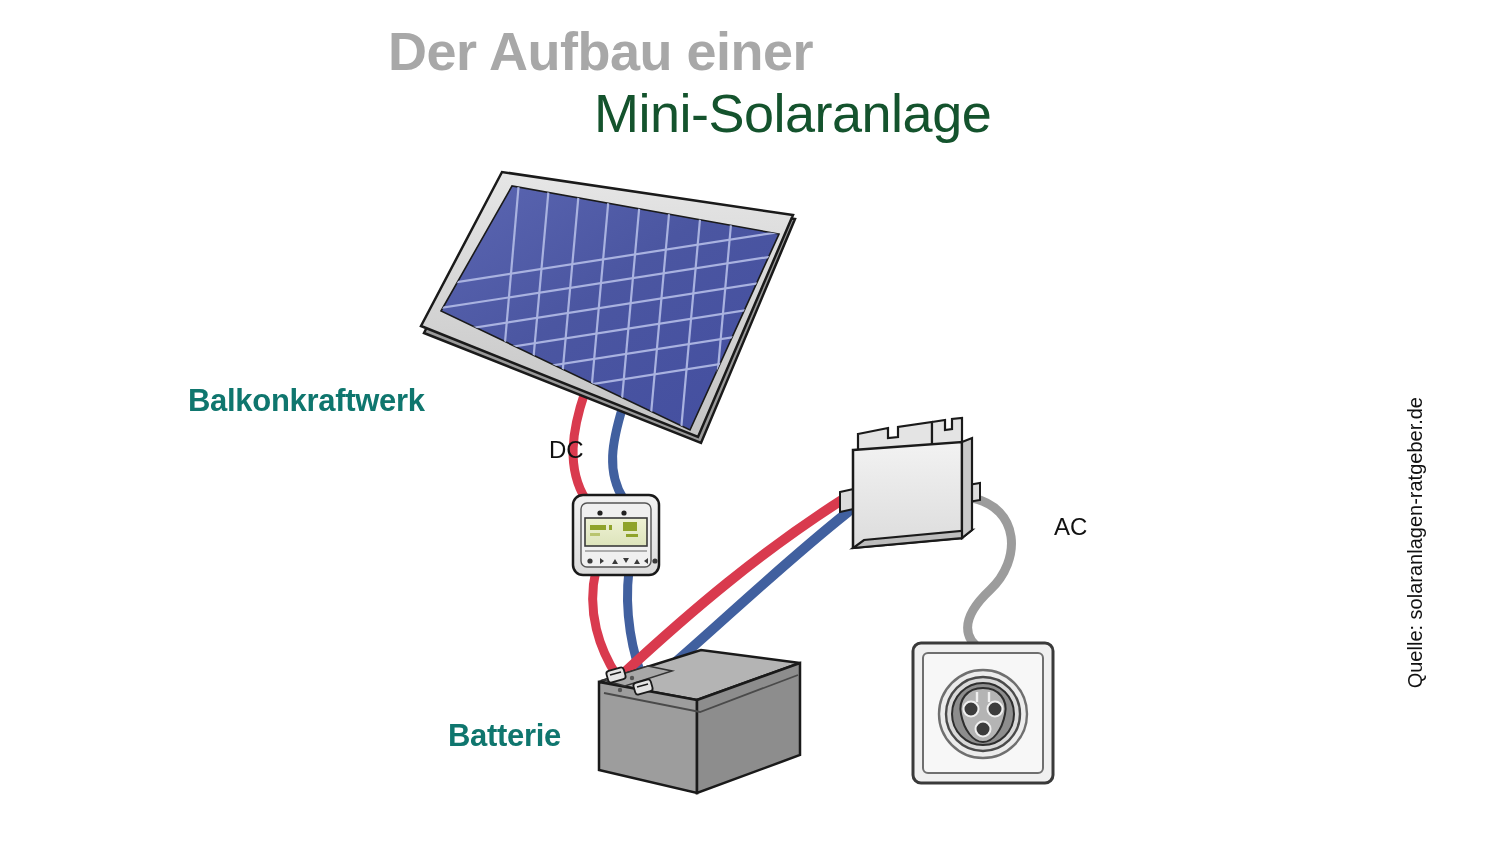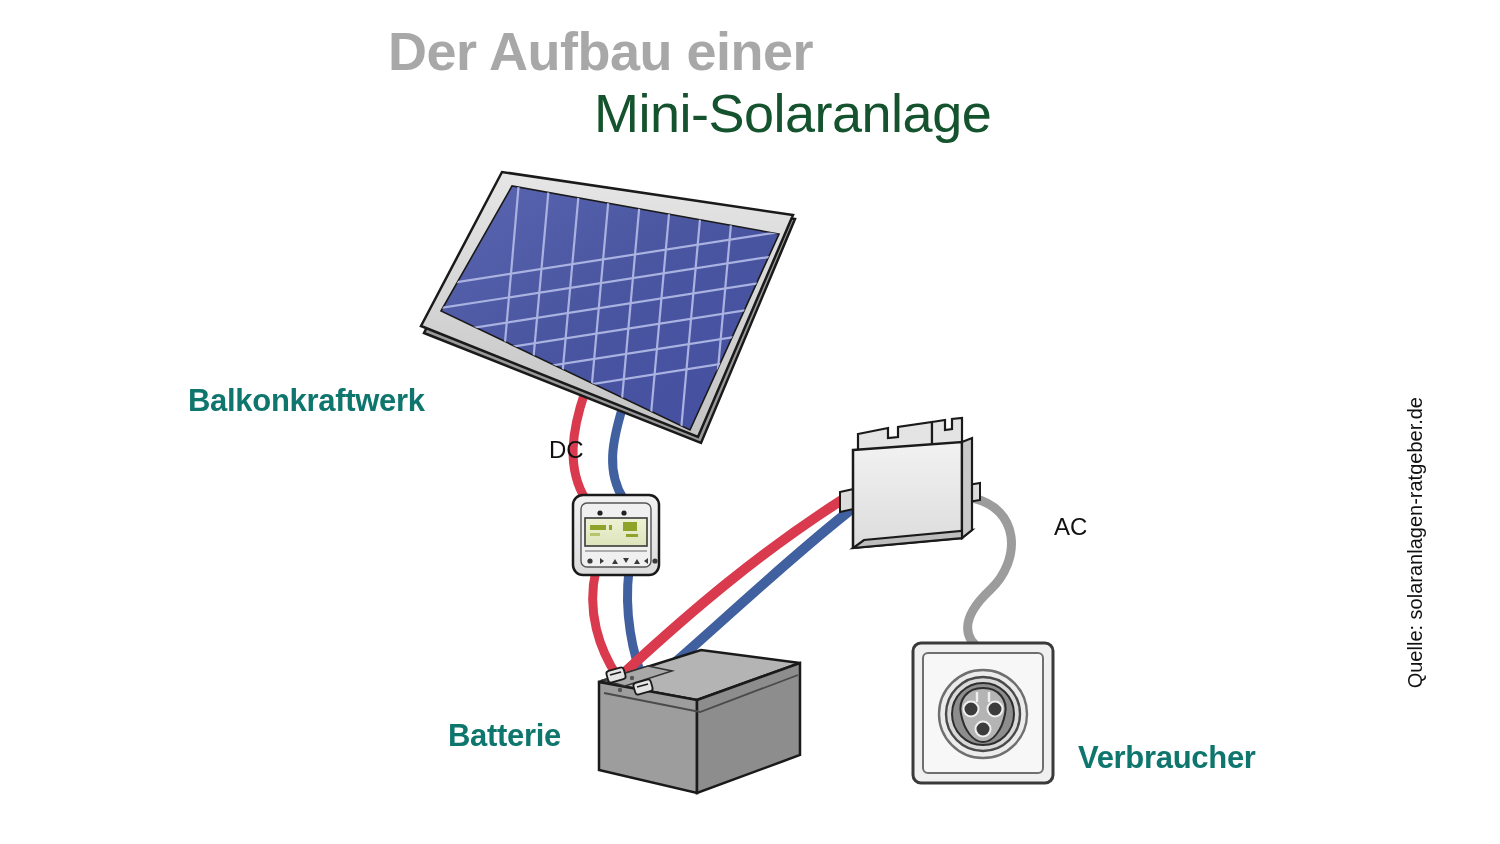--- a/index.html
+++ b/index.html
@@ -227,20 +227,19 @@
       <circle cx="983" cy="729" r="7.5" fill="#3c3c3c" stroke="#f0f0f0" stroke-width="2"></circle>
       <path d="M 977,692 L 977,702 M 989,692 L 989,702" stroke="#f0f0f0" stroke-width="2.4" fill="none"></path>
     </g>
   </svg>
 
   <div class="txt" id="title-line1">Der Aufbau einer</div>
   <div class="txt" id="title-line2">Mini-Solaranlage</div>
 
   <div class="txt lbl" id="label-balkonkraftwerk">Balkonkraftwerk</div>
   <div class="txt lbl" id="label-batterie">Batterie</div>
-  <div class="txt lbl" id="label-verbraucher">Verbraucher</div>
 
   <div class="txt tag" id="label-dc">DC</div>
   <div class="txt tag" id="label-ac">AC</div>
 
   <div id="source-credit">Quelle: solaranlagen-ratgeber.de</div>
 
 </div>
 
 </body></html>

